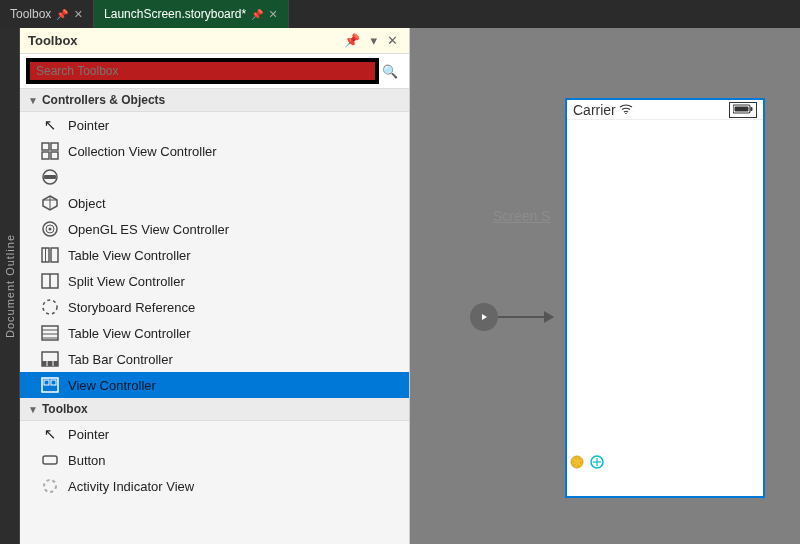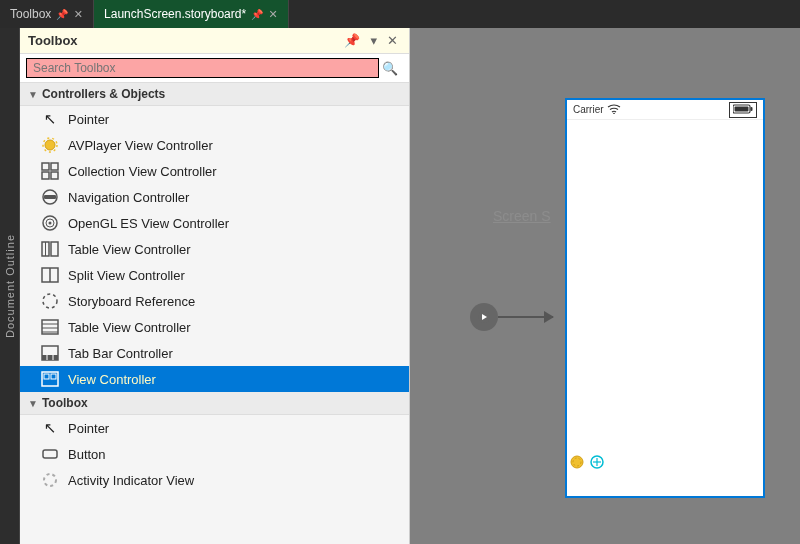--- a/index.html
+++ b/index.html
@@ -104,24 +104,24 @@
     }
     .toolbox-search {
       padding: 4px 6px;
       background: #fff;
       border-bottom: 1px solid #ddd;
       display: flex;
       align-items: center;
     }
     .toolbox-search input {
       flex: 1;
-      border: 1px solid #000000;
+      border: 4px solid #000000;
       padding: 2px 6px;
       font-size: 12px;
-      background: #fca5a5;
+      background: #b91c1c;
       outline: none;
     }
     .search-btn {
       background: none;
       border: none;
       cursor: pointer;
       color: #666;
       font-size: 13px;
       padding: 0 4px;
     }
@@ -163,21 +163,21 @@
       display: flex;
       align-items: center;
       padding: 3px 8px 3px 20px;
       gap: 8px;
       cursor: pointer;
       color: #222;
       font-size: 13px;
     }
     .toolbox-item.selected {
       background: #0078d7;
-      color: #fef9c3;
+      color: #0f172a;
       align-items: center;
     }
     .item-icon {
       width: 20px;
       height: 20px;
       display: flex;
       align-items: center;
       justify-content: center;
       flex-shrink: 0;
       font-size: 15px;
@@ -239,21 +239,21 @@
       background: #fff;
       display: flex;
       flex-direction: column;
     }
     .phone-status-bar {
       height: 20px;
       background: #fff;
       display: flex;
       align-items: center;
       padding: 0 6px;
-      font-size: 10px;
+      font-size: 14px;
       color: #333;
       border-bottom: 1px solid #eee;
       justify-content: space-between;
     }
     .phone-carrier {
       display: flex;
       align-items: center;
       gap: 3px;
     }
     .wifi-icon {
@@ -341,45 +341,45 @@
         <span>Controllers &amp; Objects</span>
       </div>
 
       <div class="toolbox-item">
         <span class="item-icon">↖</span>
         <span>Pointer</span>
       </div>
       <div class="toolbox-item">
         <span class="item-icon">
           <svg width="18" height="18" viewBox="0 0 18 18">
-            <circle cx="9" cy="9" r="5" fill="#f0c030" stroke="#d4a017" stroke-width="1"></circle>
-            <circle cx="9" cy="9" r="7" fill="none" stroke="#f0c030" stroke-width="1.5" stroke-dasharray="2 3"></circle>
-          </svg>
-        </span>
-        <span>AVPlayer View Controller</span>
-      </div>
-      <div class="toolbox-item">
-        <span class="item-icon">
-          <svg width="18" height="18" viewBox="0 0 18 18">
             <rect x="1" y="1" width="7" height="7" fill="none" stroke="#555" stroke-width="1.5"></rect>
             <rect x="10" y="1" width="7" height="7" fill="none" stroke="#555" stroke-width="1.5"></rect>
             <rect x="1" y="10" width="7" height="7" fill="none" stroke="#555" stroke-width="1.5"></rect>
             <rect x="10" y="10" width="7" height="7" fill="none" stroke="#555" stroke-width="1.5"></rect>
           </svg>
         </span>
         <span>Collection View Controller</span>
       </div>
       <div class="toolbox-item">
         <span class="item-icon">
           <svg width="18" height="18" viewBox="0 0 18 18">
             <circle cx="9" cy="9" r="7" fill="none" stroke="#555" stroke-width="1.5"></circle>
             <rect x="3" y="7" width="12" height="4" fill="#555" rx="1"></rect>
           </svg>
         </span>
-        <span>Navigation Controller</span>
+      </div>
+      <div class="toolbox-item">
+        <span class="item-icon">
+          <svg width="18" height="18" viewBox="0 0 18 18">
+            <polygon points="9,2 16,6 16,12 9,16 2,12 2,6" fill="none" stroke="#555" stroke-width="1.5"></polygon>
+            <line x1="9" y1="2" x2="9" y2="16" stroke="#555" stroke-width="1"></line>
+            <line x1="2" y1="6" x2="16" y2="6" stroke="#555" stroke-width="1"></line>
+          </svg>
+        </span>
+        <span>Object</span>
       </div>
       <div class="toolbox-item">
         <span class="item-icon">
           <svg width="18" height="18" viewBox="0 0 18 18">
             <circle cx="9" cy="9" r="7" fill="none" stroke="#555" stroke-width="1.5"></circle>
             <circle cx="9" cy="9" r="4" fill="none" stroke="#555" stroke-width="1"></circle>
             <circle cx="9" cy="9" r="1.5" fill="#555"></circle>
           </svg>
         </span>
         <span>OpenGL ES View Controller</span>

